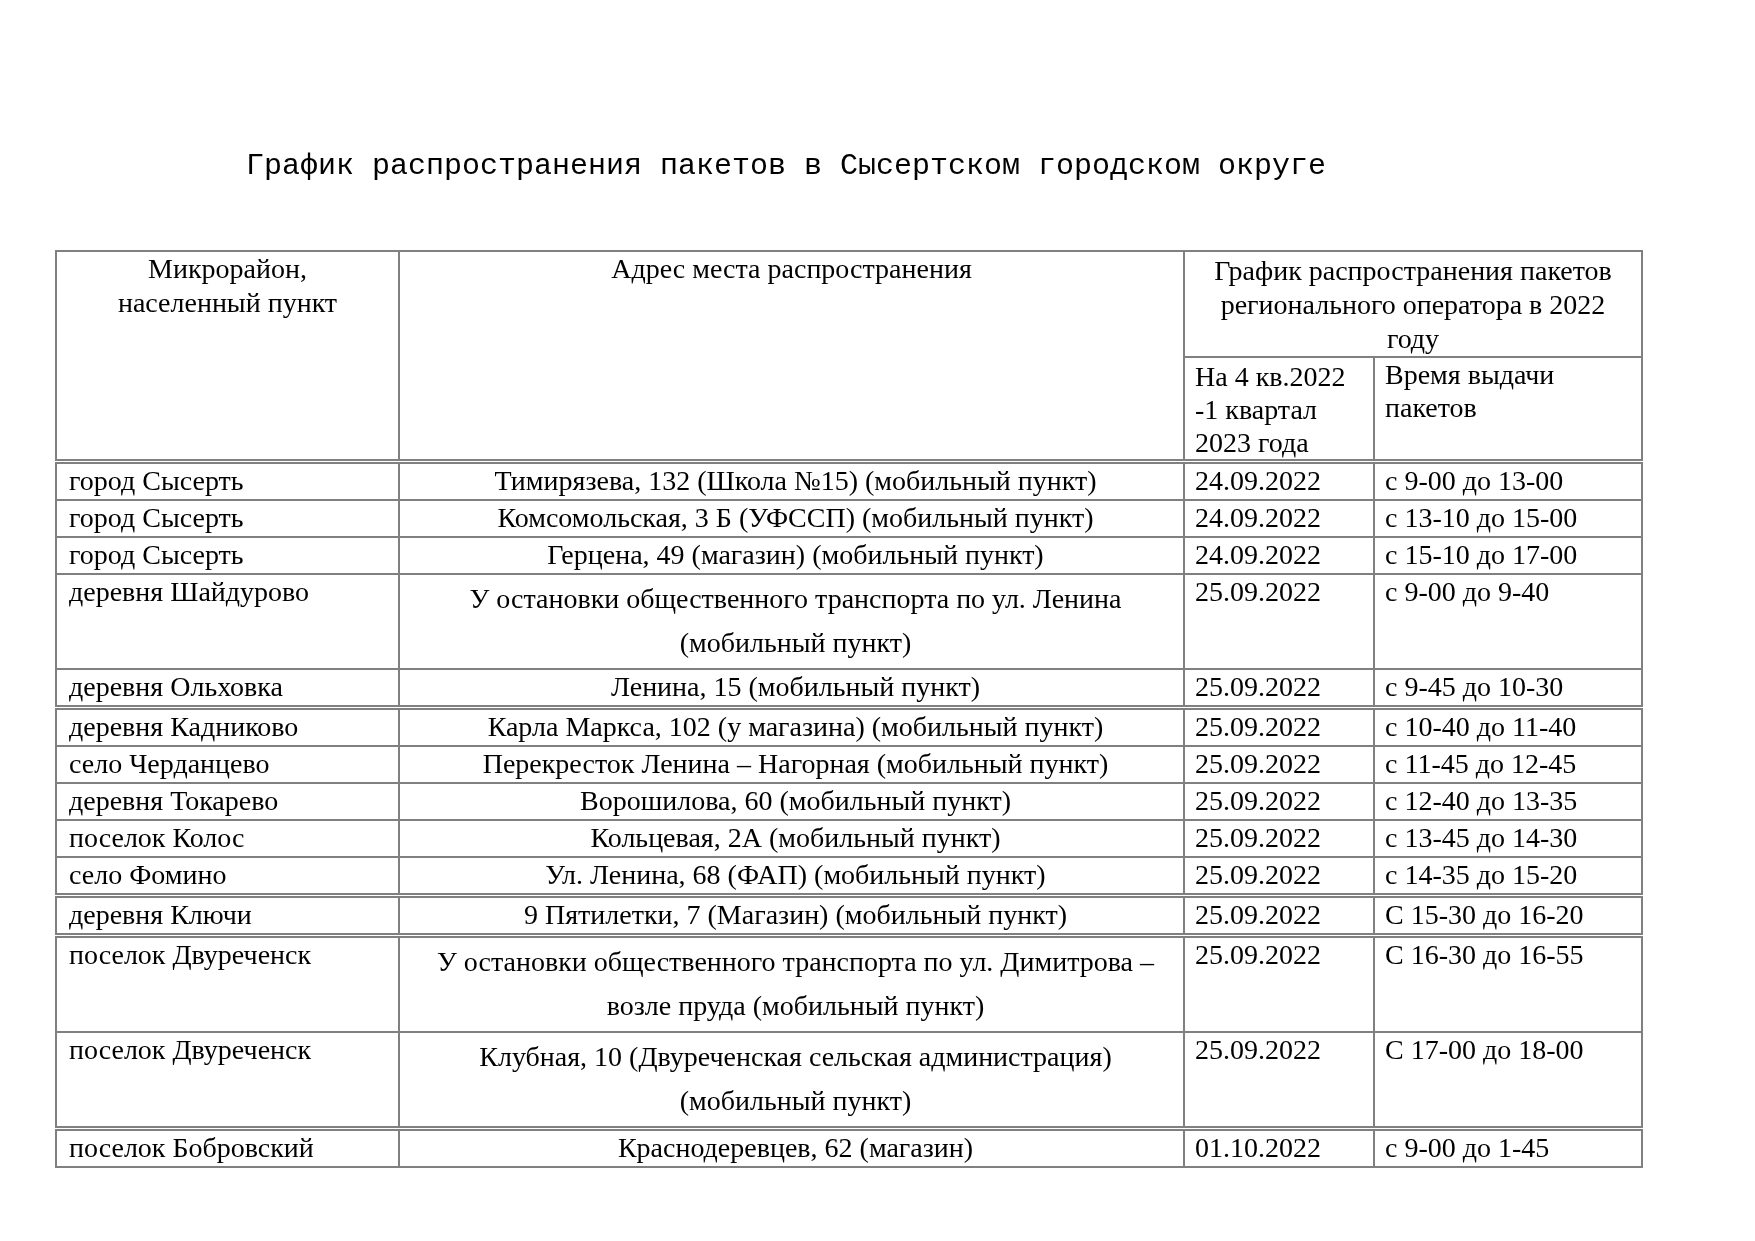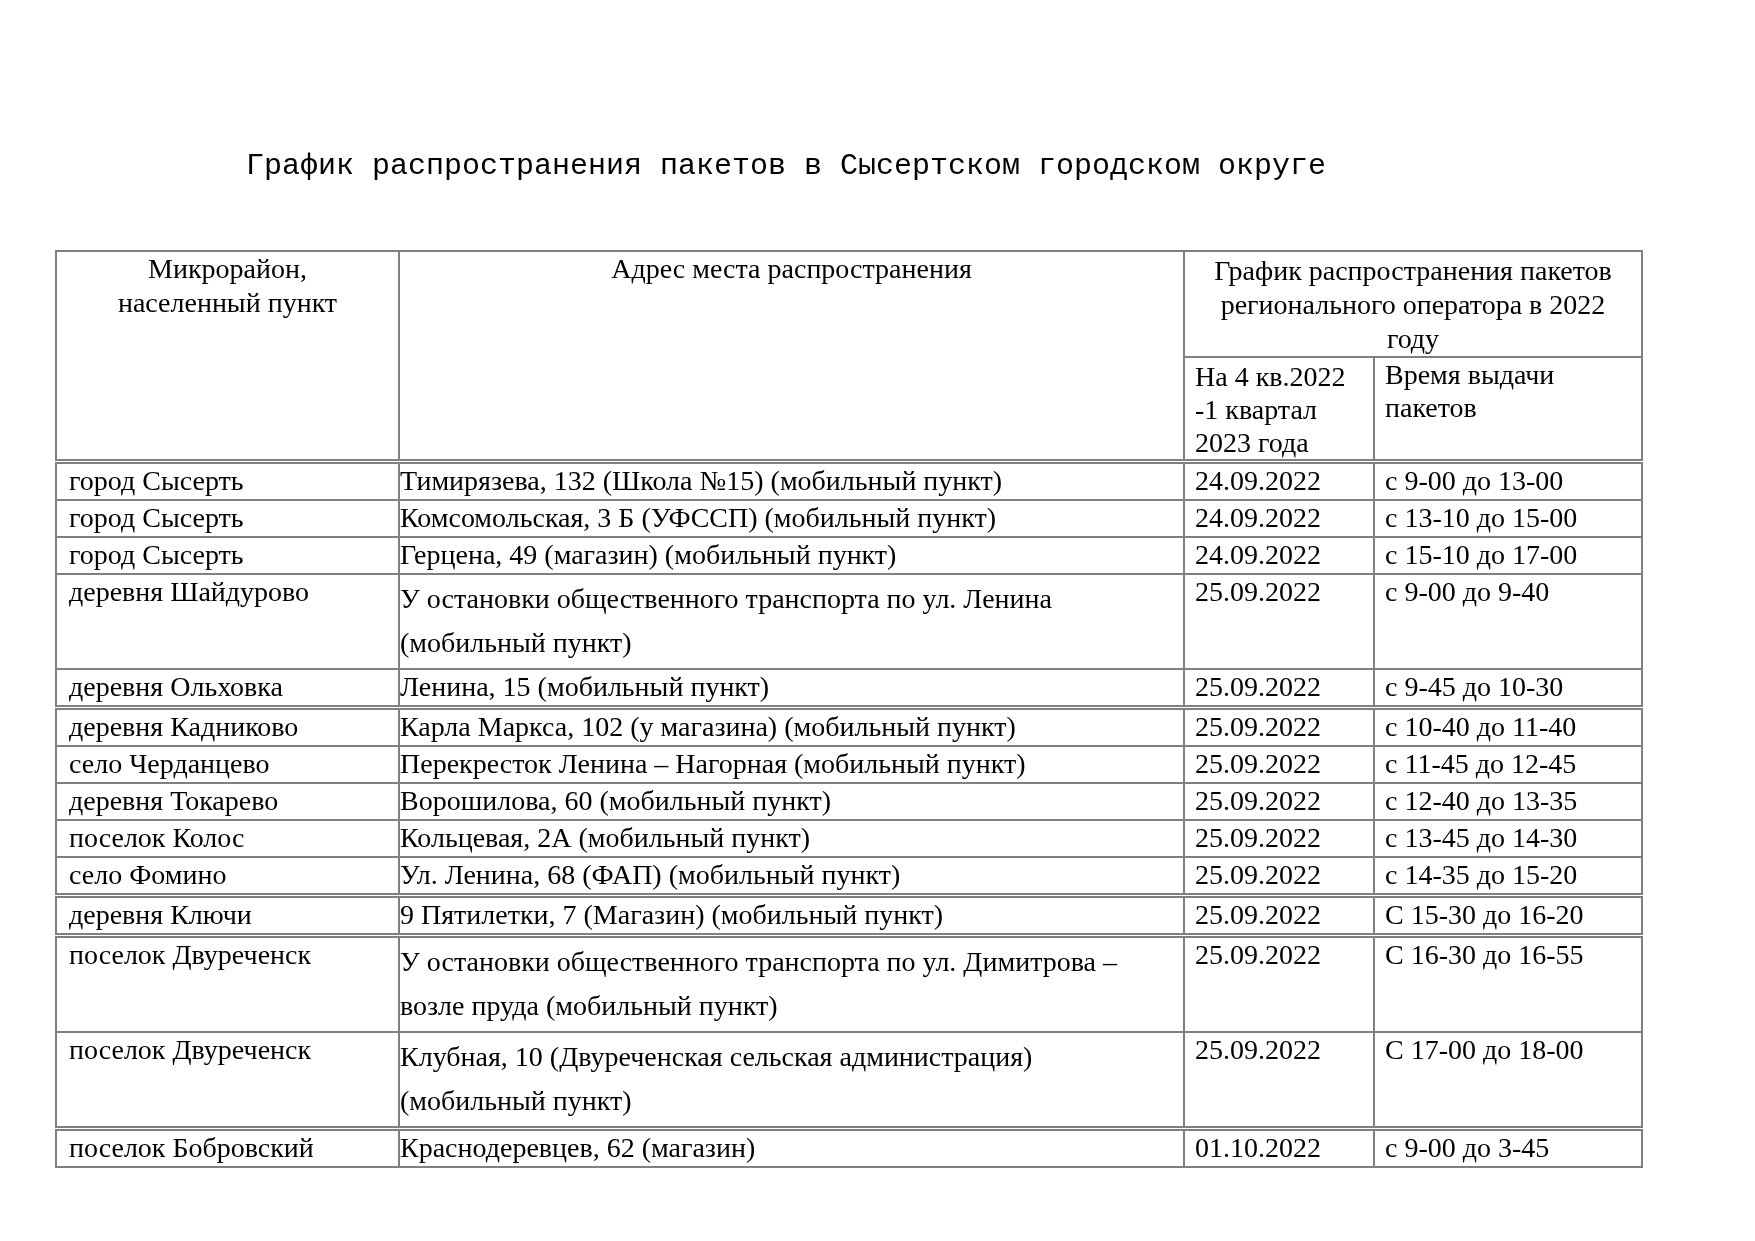--- a/index.html
+++ b/index.html
@@ -71,21 +71,21 @@
     line-height:33px;
     white-space:pre-line;
   }
   
   tbody td{
     line-height:31px;
     padding:1px 8px 3px 8px;
     white-space:pre-line;
   }
   td.c1{padding-left:12px;}
-  td.c2{padding-left:0;}
+  td.c2{padding-left:16px;text-align:center;}
   td.c3{padding-left:10px;}
   td.c4{padding-left:10px;}
   td.multiline{line-height:44px;padding-top:2px;}
   tr.dbl td{border-top:5px double #808080;}
 </style>
 </head>
 <body>
 
 <div class="page">
 
@@ -196,18 +196,18 @@
           <td class="c1">поселок Двуреченск</td>
           <td class="c2 multiline">Клубная, 10 (Двуреченская сельская администрация)
 (мобильный пункт)</td>
           <td class="c3">25.09.2022</td>
           <td class="c4">С 17-00 до 18-00</td>
         </tr>
         <tr class="dbl">
           <td class="c1">поселок Бобровский</td>
           <td class="c2">Краснодеревцев, 62 (магазин)</td>
           <td class="c3">01.10.2022</td>
-          <td class="c4">с 9-00 до 3-45</td>
+          <td class="c4">с 9-00 до 1-45</td>
         </tr>
       </tbody>
   </table>
 
 </div>
 
 </body></html>

